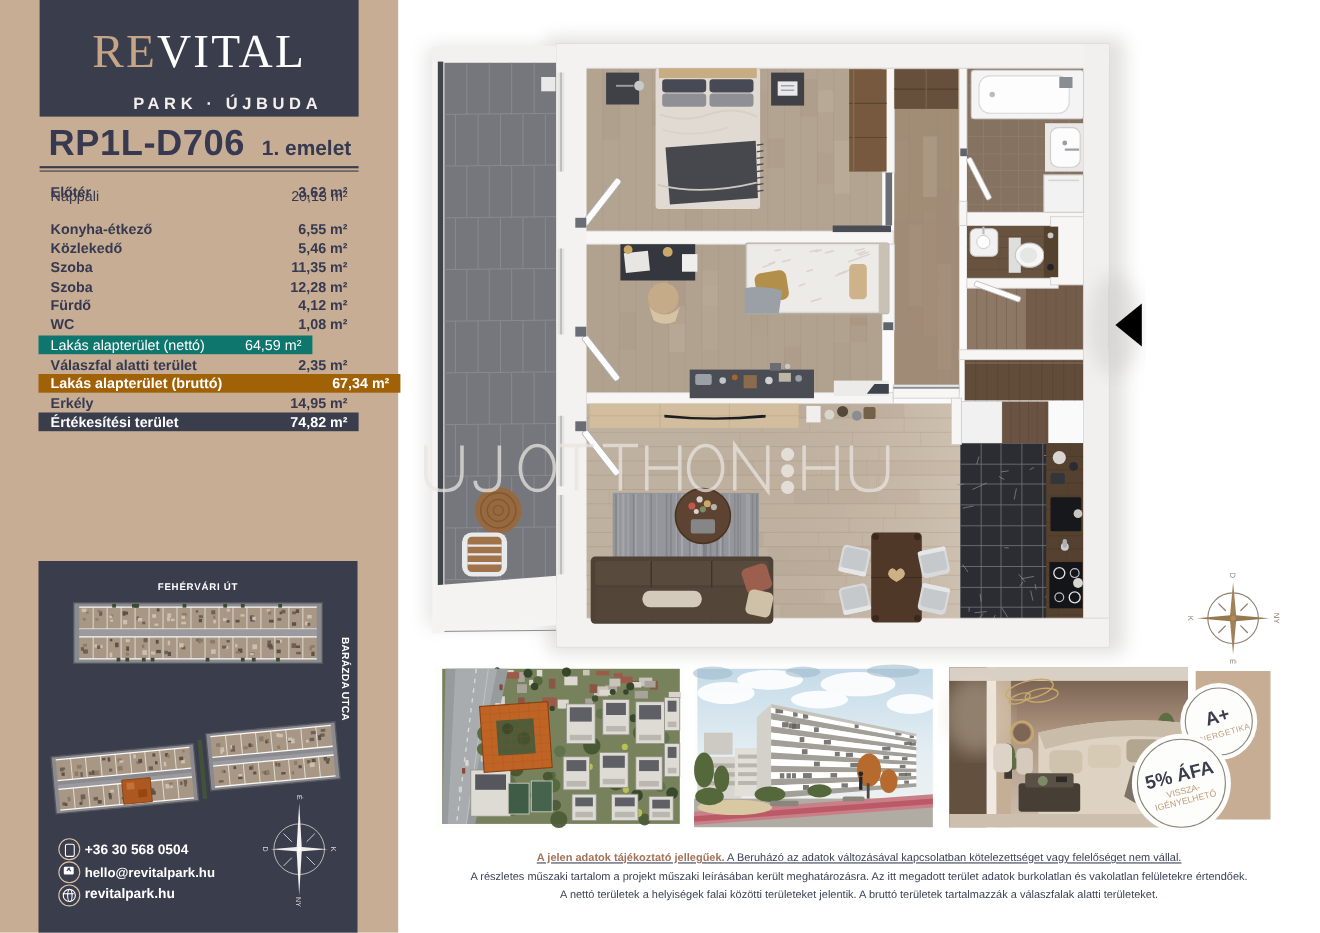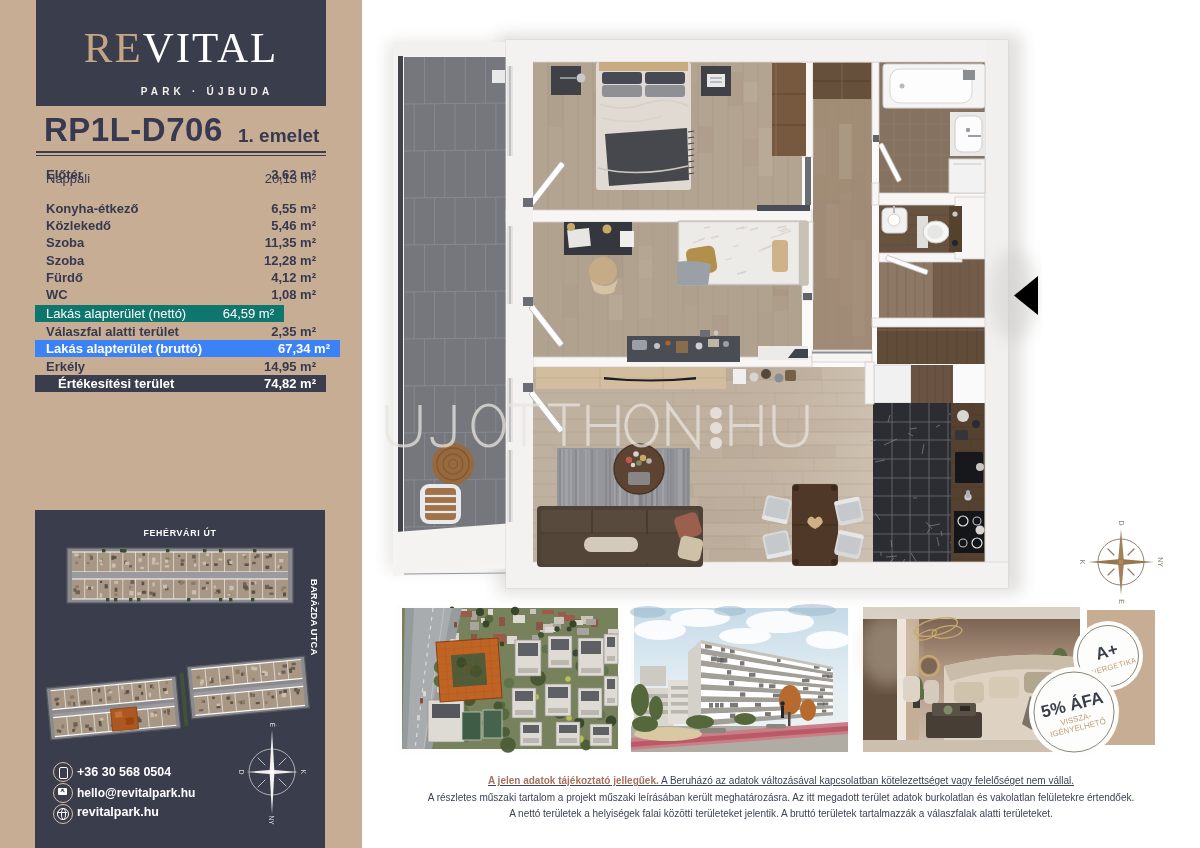--- a/index.html
+++ b/index.html
@@ -11,21 +11,21 @@
 </style>
 </head>
 <body>
 
 <div class="abs" style="left:0;top:0;width:362px;height:848px;background:#c6ad94;"></div>
 
 <div class="abs" style="left:36px;top:0;width:290px;height:106px;background:#3a3d4c;"></div>
 
 <div class="abs" style="left:36px;top:26px;width:290px;text-align:center;font-family:'Liberation Serif',serif;font-size:43px;letter-spacing:2px;color:#fff;line-height:1;"><span style="color:#c5a586;">RE</span>VITAL</div>
 
-<div class="abs" style="left:36px;top:86px;width:342px;text-align:center;font-size:10px;letter-spacing:4.2px;color:#f3f0ec;font-weight:bold;">PARK · ÚJBUDA</div>
+<div class="abs" style="left:36px;top:86px;width:342px;text-align:center;font-size:15px;letter-spacing:4.2px;color:#f3f0ec;font-weight:bold;">PARK · ÚJBUDA</div>
 
 <div class="abs navy" style="left:44px;top:111px;font-size:33px;font-weight:bold;letter-spacing:0.5px;">RP1L-D706</div>
 
 <div class="abs navy" style="left:238px;top:125px;font-size:19px;font-weight:bold;">1. emelet</div>
 
 <div class="abs" style="left:36px;top:151px;width:290px;height:2px;background:#3a3d4c;"></div>
 <div class="abs" style="left:36px;top:155px;width:290px;height:1px;background:#3a3d4c;"></div>
 
 <div class="abs navy" style="left:46px;top:167px;width:270px;height:17px;font-size:13px;font-weight:bold;">Előtér<span style="float:right;">3,62 m²</span></div>
 
@@ -40,25 +40,25 @@
 <div class="abs navy" style="left:46px;top:252.49999999999997px;width:270px;height:17px;font-size:13px;font-weight:bold;">Szoba<span style="float:right;">12,28 m²</span></div>
 
 <div class="abs navy" style="left:46px;top:269.59999999999997px;width:270px;height:17px;font-size:13px;font-weight:bold;">Fürdő<span style="float:right;">4,12 m²</span></div>
 
 <div class="abs navy" style="left:46px;top:286.7px;width:270px;height:17px;font-size:13px;font-weight:bold;">WC<span style="float:right;">1,08 m²</span></div>
 
 <div class="abs" style="left:35px;top:305px;width:249px;height:17px;background:#0f766e;color:#fff;font-size:13px;font-weight:normal;line-height:17px;"><span style="margin-left:11px;">Lakás alapterület (nettó)</span><span style="float:right;margin-right:10px;">64,59 m²</span></div>
 
 <div class="abs navy" style="left:46px;top:323px;width:270px;height:17px;font-size:13px;font-weight:bold;line-height:17px;">Válaszfal alatti terület<span style="float:right;">2,35 m²</span></div>
 
-<div class="abs" style="left:35px;top:340px;width:305px;height:17px;background:#3b82f6;color:#fff;font-size:13px;font-weight:bold;line-height:17px;"><span style="margin-left:11px;">Lakás alapterület (bruttó)</span><span style="float:right;margin-right:10px;">67,34 m²</span></div>
+<div class="abs" style="left:35px;top:340px;width:329px;height:17px;background:#a16207;color:#fff;font-size:13px;font-weight:bold;line-height:17px;"><span style="margin-left:11px;">Lakás alapterület (bruttó)</span><span style="float:right;margin-right:10px;">67,34 m²</span></div>
 
 <div class="abs navy" style="left:46px;top:358px;width:270px;height:19px;font-size:13px;font-weight:bold;line-height:17px;">Erkély<span style="float:right;">14,95 m²</span></div>
 
-<div class="abs" style="left:35px;top:375px;width:291px;height:17px;background:#3a3d4c;color:#fff;font-size:13px;font-weight:bold;line-height:17px;"><span style="margin-left:23px;">Értékesítési terület</span><span style="float:right;margin-right:10px;">74,82 m²</span></div>
+<div class="abs" style="left:35px;top:375px;width:291px;height:17px;background:#3a3d4c;color:#fff;font-size:13px;font-weight:bold;line-height:17px;"><span style="margin-left:11px;">Értékesítési terület</span><span style="float:right;margin-right:10px;">74,82 m²</span></div>
 
 <div class="abs" style="left:35px;top:510px;width:290px;height:338px;background:#3a3d4c;"></div>
 
 <div class="abs" style="left:35px;top:528px;width:290px;text-align:center;color:#fff;font-size:8.8px;font-weight:bold;letter-spacing:0.7px;">FEHÉRVÁRI ÚT</div>
 
 <div class="abs" style="left:303px;top:579px;width:12px;color:#fff;font-size:9.3px;font-weight:bold;letter-spacing:0.2px;transform:rotate(90deg);transform-origin:8px 8px;white-space:nowrap;">BARÁZDA UTCA</div>
 
 <div class="abs" style="left:53px;top:762px;width:18px;height:18px;border:1.4px solid #d8c2a6;border-radius:50%;"></div>
 <div class="abs" style="left:58.5px;top:766.5px;width:7px;height:10px;border:1.2px solid #fff;border-radius:2px;"></div>
 <div class="abs" style="left:77px;top:765px;color:#fff;font-size:12.5px;font-weight:bold;">+36 30 568 0504</div>

